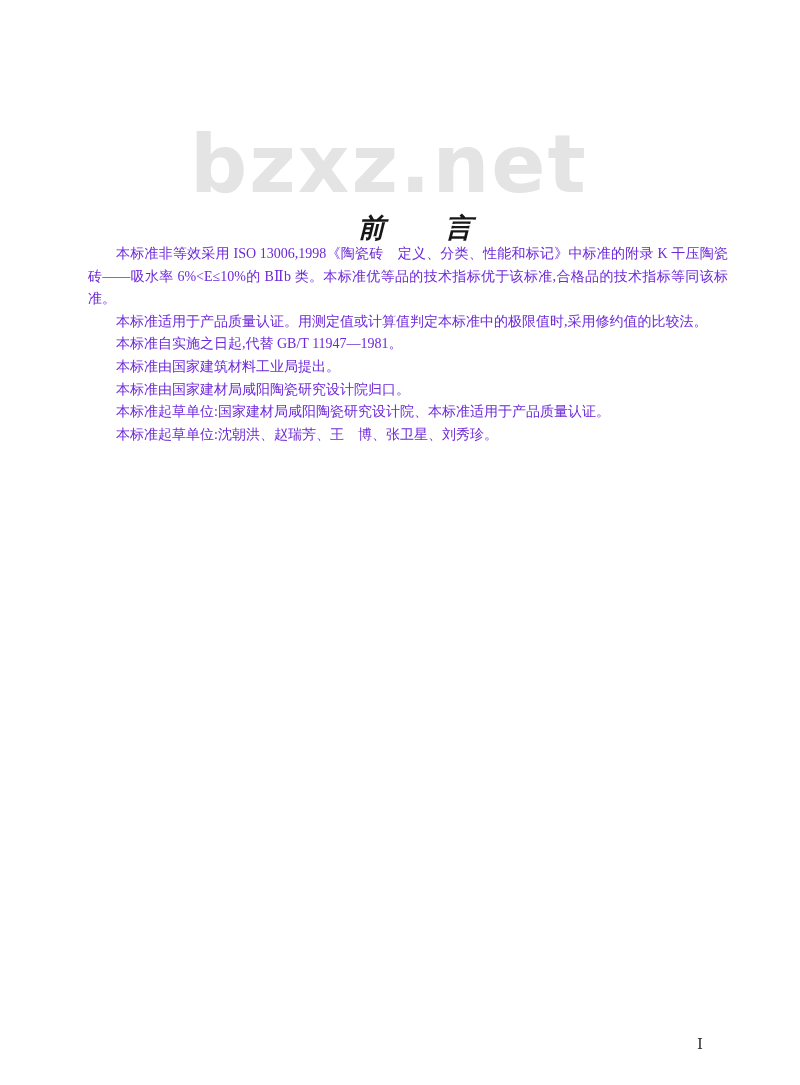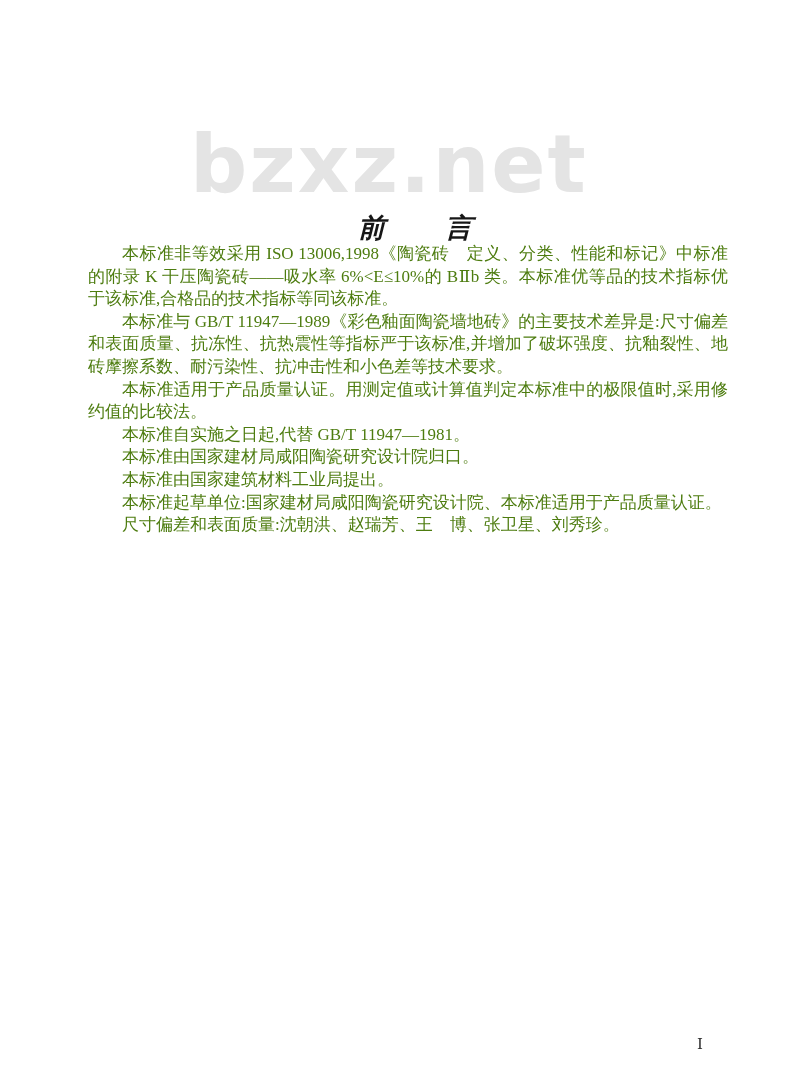--- a/index.html
+++ b/index.html
@@ -56,24 +56,24 @@
     color: #161616;
     letter-spacing: 2px;
     z-index: 1;
     font-style: italic;
   }
   .body-text {
     position: absolute;
     left: 88px;
     top: 243px;
     width: 640px;
-    font-size: 17px;
+    font-size: 14px;
     line-height: 22.6px;
     text-align: justify;
-    color: #4d7c0f;
+    color: #6d28d9;
     z-index: 1;
   }
   .body-text p {
     margin: 0;
     text-indent: 2em;
   }
   .page-number {
     position: absolute;
     left: 697px;
     top: 1035px;
@@ -88,24 +88,23 @@
 
 <div class="page">
 
   <div class="watermark">bzxz.net</div>
 
 
   <h1 class="fore-title">前　　言</h1>
 
   <div class="body-text">
     <p>本标准非等效采用 ISO 13006,1998《陶瓷砖　定义、分类、性能和标记》中标准的附录 K 干压陶瓷砖——吸水率 6%&lt;E≤10%的 BⅡb 类。本标准优等品的技术指标优于该标准,合格品的技术指标等同该标准。</p>
-    <p>本标准与 GB/T 11947—1989《彩色釉面陶瓷墙地砖》的主要技术差异是:尺寸偏差和表面质量、抗冻性、抗热震性等指标严于该标准,并增加了破坏强度、抗釉裂性、地砖摩擦系数、耐污染性、抗冲击性和小色差等技术要求。</p>
     <p>本标准适用于产品质量认证。用测定值或计算值判定本标准中的极限值时,采用修约值的比较法。</p>
     <p>本标准自实施之日起,代替 GB/T 11947—1981。</p>
+    <p>本标准由国家建筑材料工业局提出。</p>
     <p>本标准由国家建材局咸阳陶瓷研究设计院归口。</p>
-    <p>本标准由国家建筑材料工业局提出。</p>
     <p>本标准起草单位:国家建材局咸阳陶瓷研究设计院、本标准适用于产品质量认证。</p>
-    <p>尺寸偏差和表面质量:沈朝洪、赵瑞芳、王　博、张卫星、刘秀珍。</p>
+    <p>本标准起草单位:沈朝洪、赵瑞芳、王　博、张卫星、刘秀珍。</p>
   </div>
 
   <div class="page-number">Ⅰ</div>
 
 </div>
 
 </body></html>

